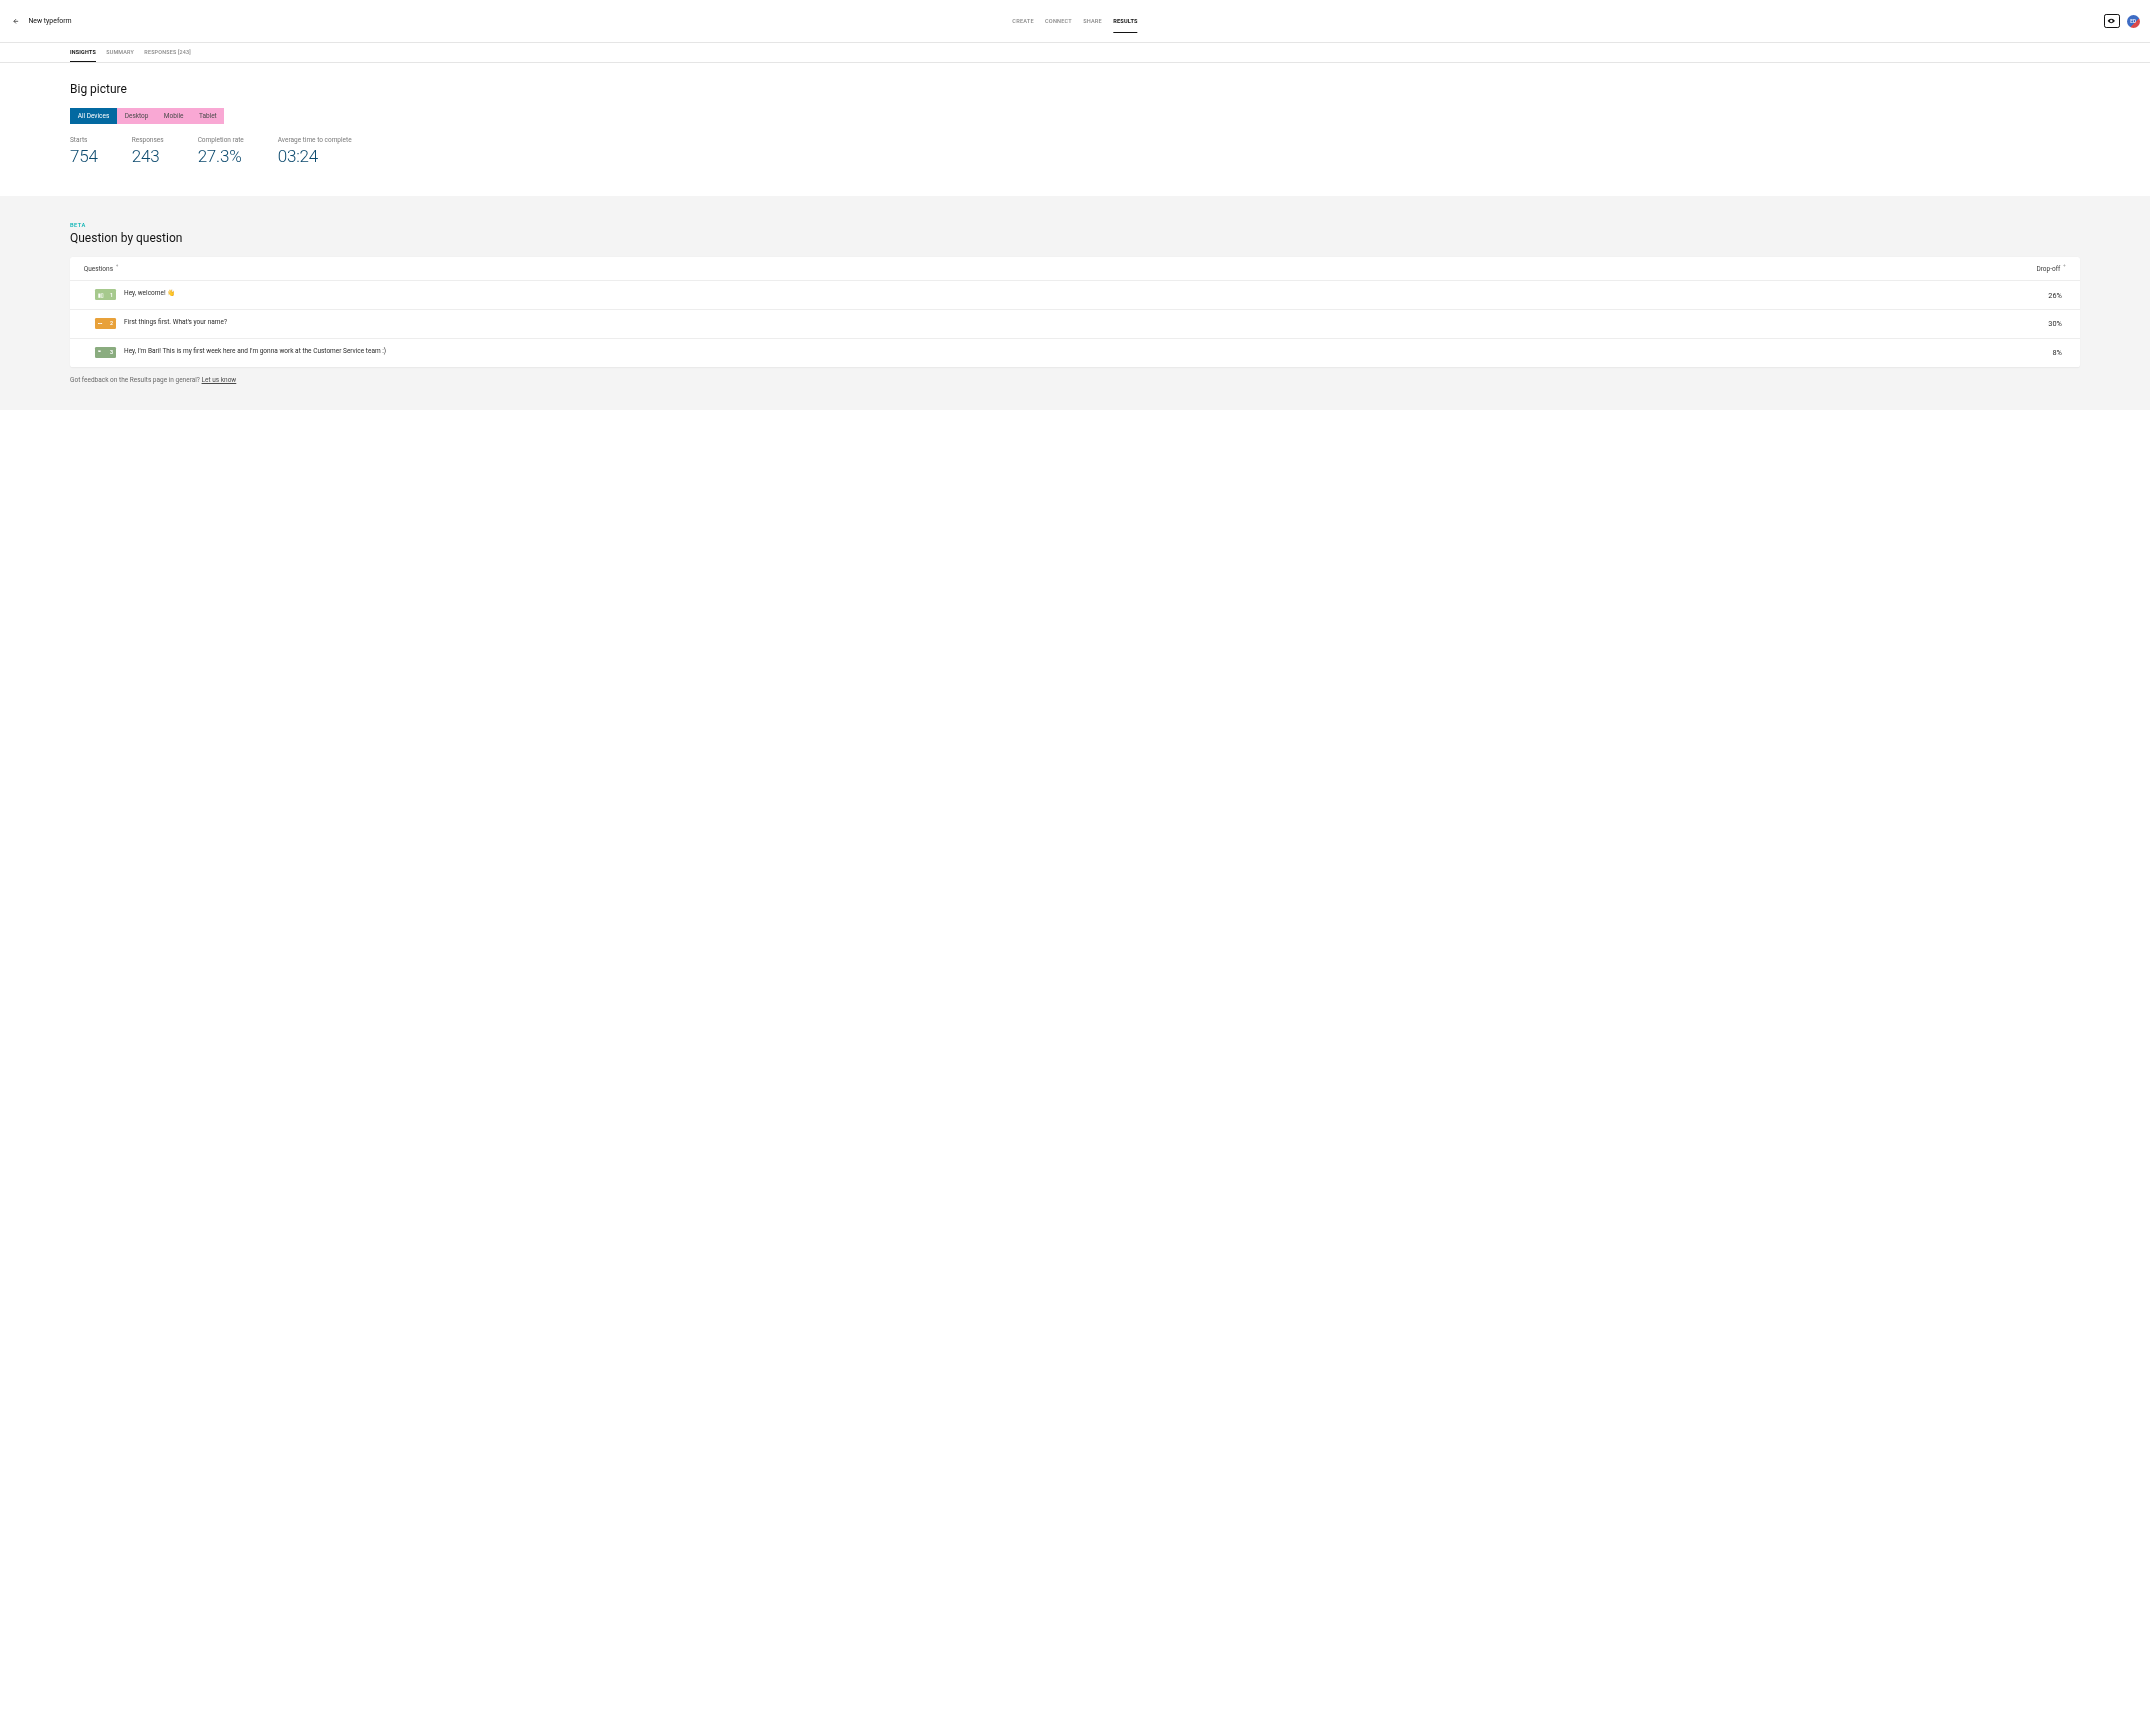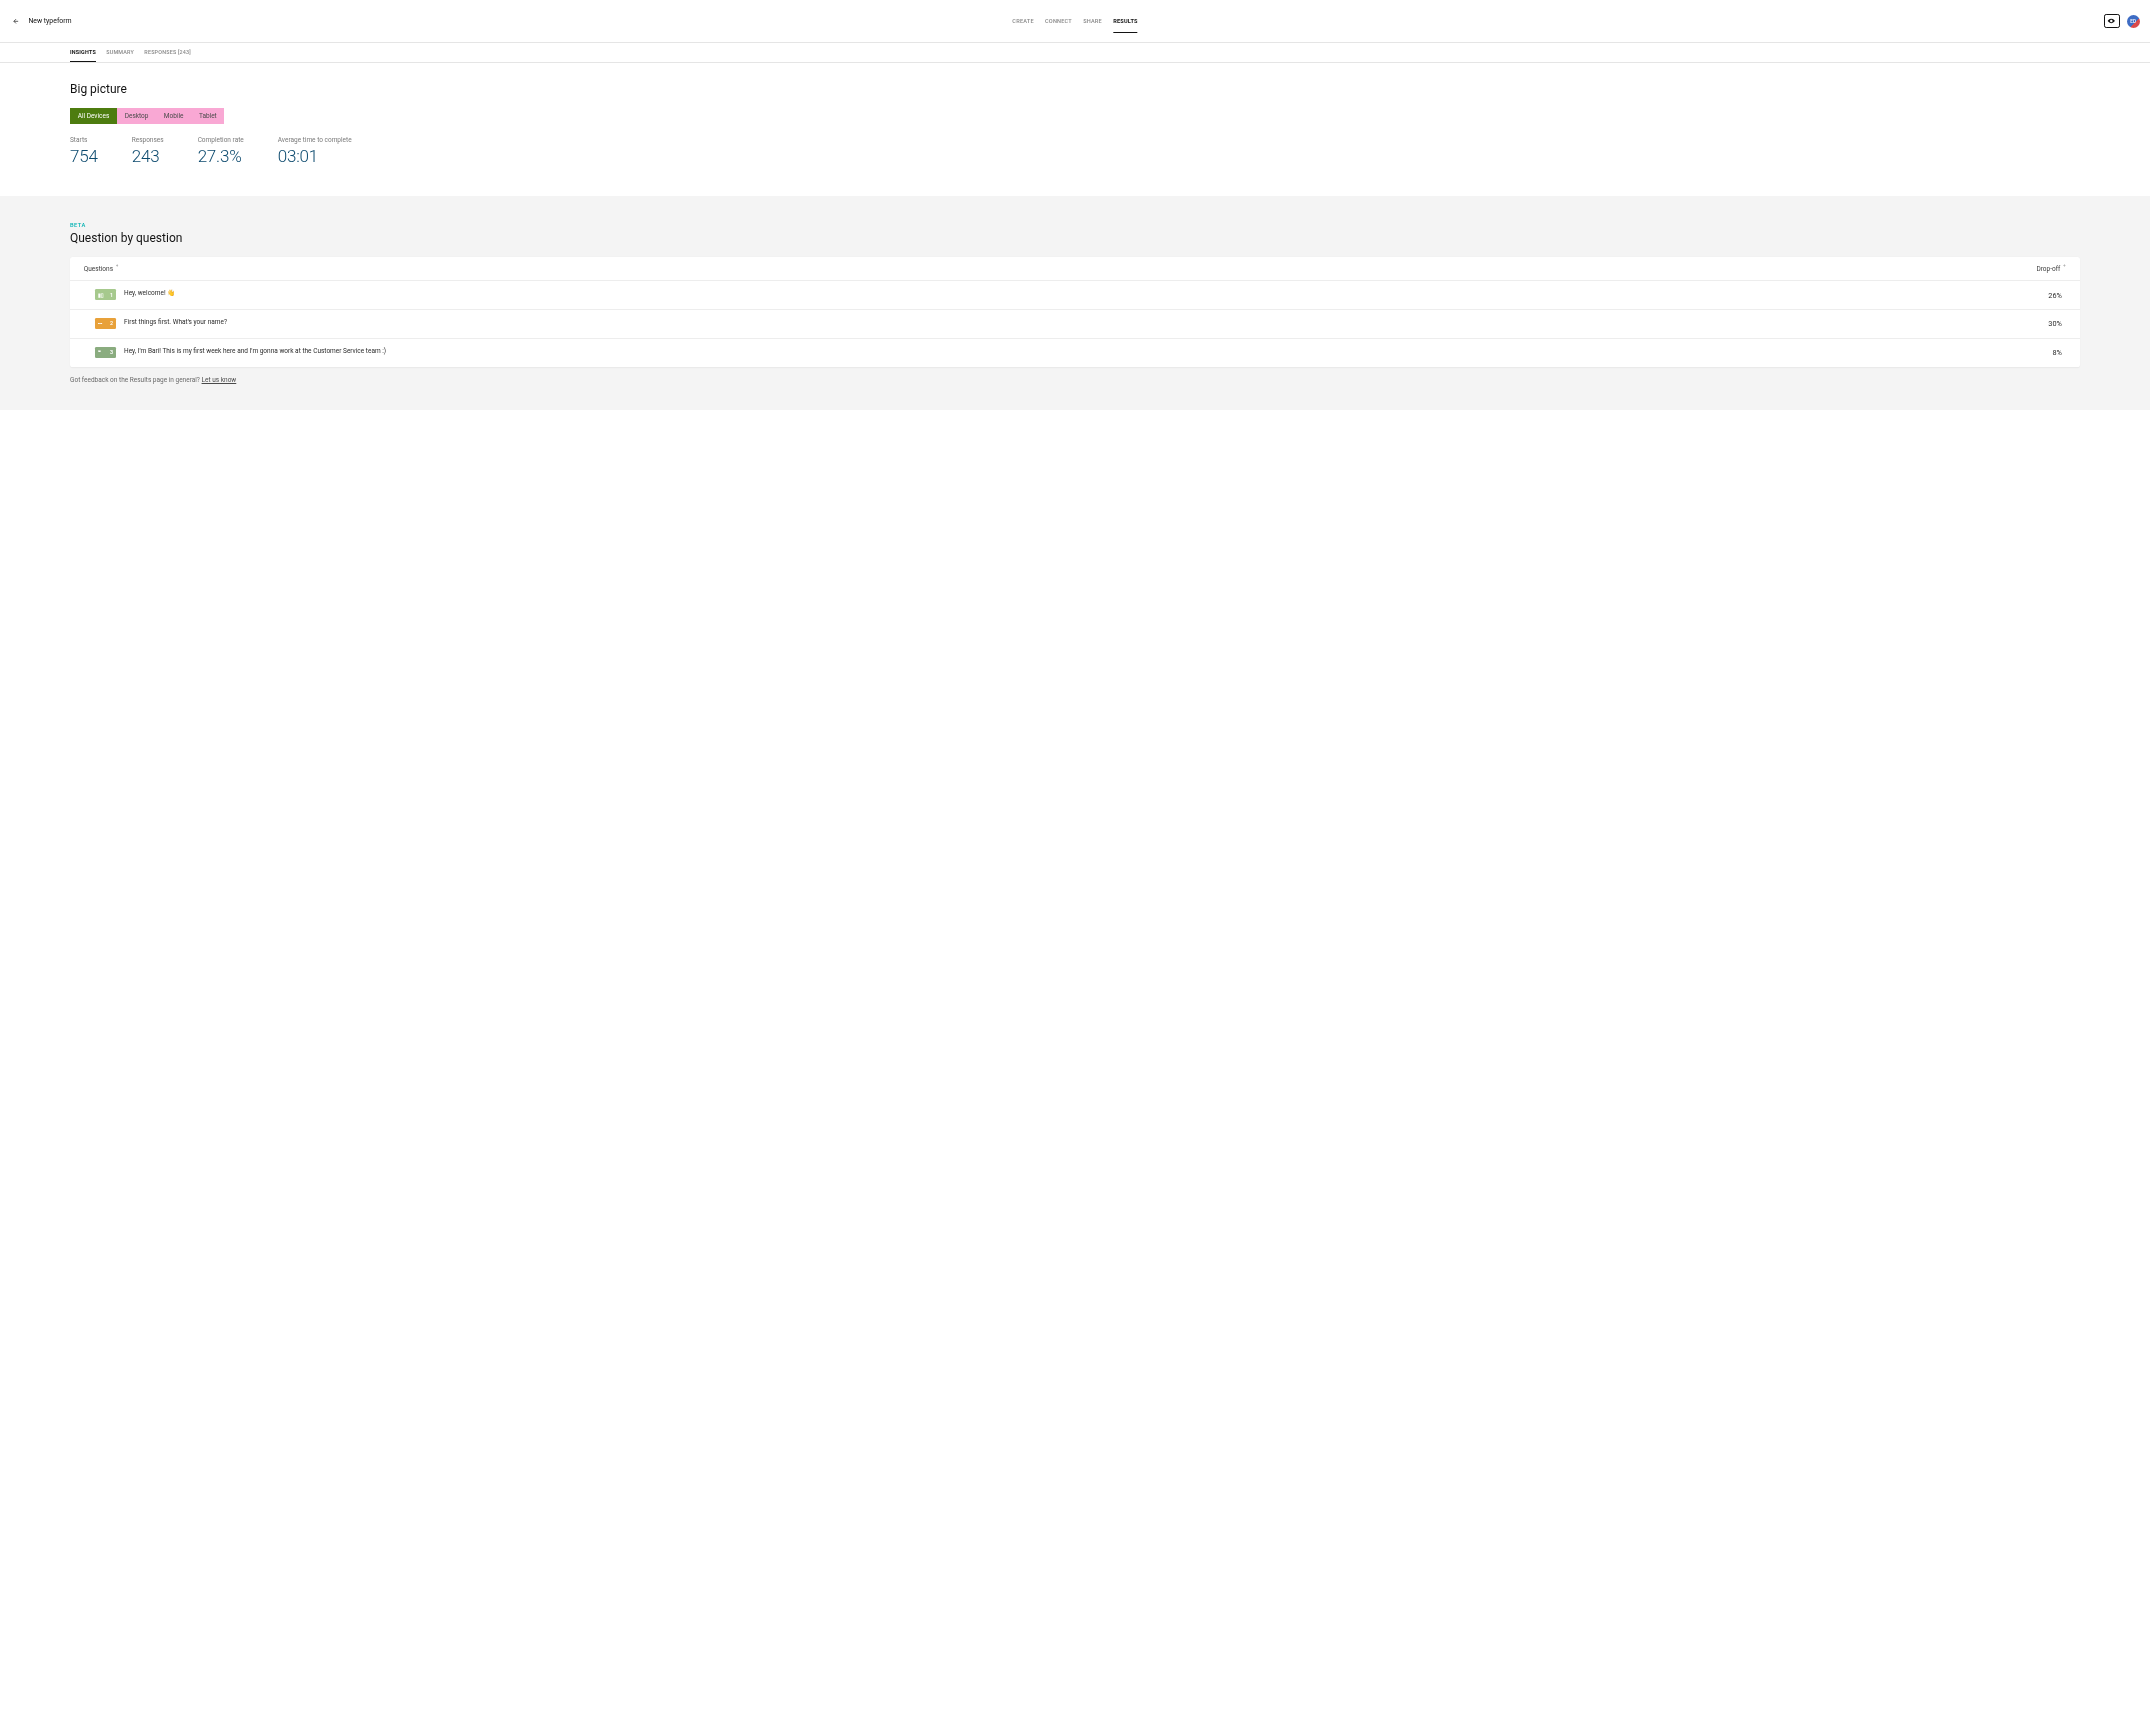--- a/index.html
+++ b/index.html
@@ -83,21 +83,21 @@
   .device-tabs {
     display: inline-flex; margin-bottom: 12px;
   }
   .device-tab {
     padding: 3.9px 7.7px;
     font-size: 6.5px;
     color: #4a4a4a;
     background: #f9a8d4;
     cursor: pointer;
   }
-  .device-tab.active { background: #4d7c0f; color: #fff; }
+  .device-tab.active { background: #0369a1; color: #fff; }
 
   .stats-row { display: flex; gap: 34px; }
   .stat { min-width: 26px; }
   .stat-label { font-size: 6.5px; color: #7a7a7a; margin-bottom: 2.6px; }
   .stat-value { font-size: 17px; font-weight: 300; color: #0c4a6e; letter-spacing: -0.2px; white-space: nowrap; }
 
   
   .qbq {
     background: #f4f4f4;
     padding: 26px 70px 26px;
@@ -208,21 +208,21 @@
       <div class="stat">
         <div class="stat-label">Responses</div>
         <div class="stat-value">243</div>
       </div>
       <div class="stat">
         <div class="stat-label">Completion rate</div>
         <div class="stat-value">27.3%</div>
       </div>
       <div class="stat">
         <div class="stat-label">Average time to complete</div>
-        <div class="stat-value">03:01</div>
+        <div class="stat-value">03:24</div>
       </div>
     </div>
 </div>
 
 <div class="qbq">
   <span class="beta-tag">BETA</span>
   <div class="qbq-title">Question by question</div>
 
   <div class="qtable">
     <div class="qheader">

